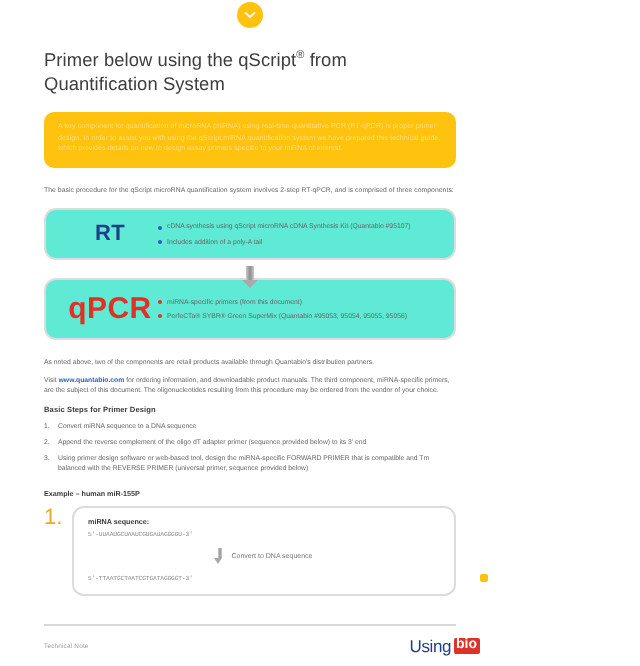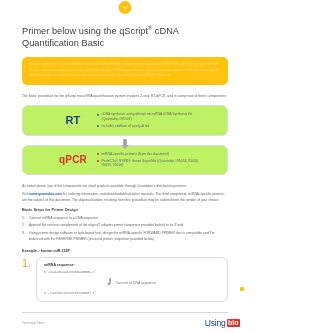--- a/index.html
+++ b/index.html
@@ -70,37 +70,37 @@
     line-height: 5.4px;
     color: #666;
     letter-spacing: .03px;
   }
 
   
   .card {
     margin-top: 6px;
     border: 0.6px solid #dcdcdc;
     border-radius: 6px;
-    background: #bef264;
-    padding: 6px 26px;
+    background: #5eead4;
+    padding: 6px 8px;
     display: flex;
     align-items: center;
     min-height: 21px;
     box-sizing: border-box;
   }
   .card-tag {
     width: 48px;
     flex: 0 0 48px;
     text-align: center;
     font-weight: bold;
     font-size: 11px;
     letter-spacing: .2px;
   }
   .tag-rt { color: #1f3f86; }
-  .tag-qpcr { color: #e03127; font-size: 10px; }
+  .tag-qpcr { color: #e03127; font-size: 15px; }
   .card-list { flex: 1 1 auto; }
   .card-list .bullet-row {
     display: flex;
     align-items: flex-start;
     margin-bottom: 2.5px;
     font-size: 3.4px;
     line-height: 4.6px;
     color: #666;
   }
   .card-list .bullet-row:last-child { margin-bottom: 0; }
@@ -295,22 +295,22 @@
 
   <div class="top-badge">
     <svg width="7" height="7" viewBox="0 0 8 8" aria-hidden="true">
       <path d="M1.5 2.8 L4 5.2 L6.5 2.8" stroke="#ffffff" stroke-width="1.1" fill="none" stroke-linecap="round" stroke-linejoin="round"></path>
     </svg>
   </div>
 
   <div class="content">
 
     <div class="doc-title">
-      <span>Primer below using the qScript</span><span class="sup">®</span><span> cDNA</span><br>
-      <span>Quantification Basic</span>
+      <span>Primer below using the qScript</span><span class="sup">®</span><span> from</span><br>
+      <span>Quantification System</span>
     </div>
 
     <div class="callout">
       <span>A key component for quantification of microRNA (miRNA) using real-time quantitative PCR (RT-qPCR) is proper primer design. In order to assist you with using the qScript miRNA quantification system we have prepared this technical guide, which provides details on how to design assay primers specific to your miRNA of interest.</span>
     </div>
 
     <div class="intro">The basic procedure for the qScript microRNA quantification system involves 2-step RT-qPCR, and is comprised of three components:</div>
 
     <div class="card">
       <div class="card-tag tag-rt">RT</div>

